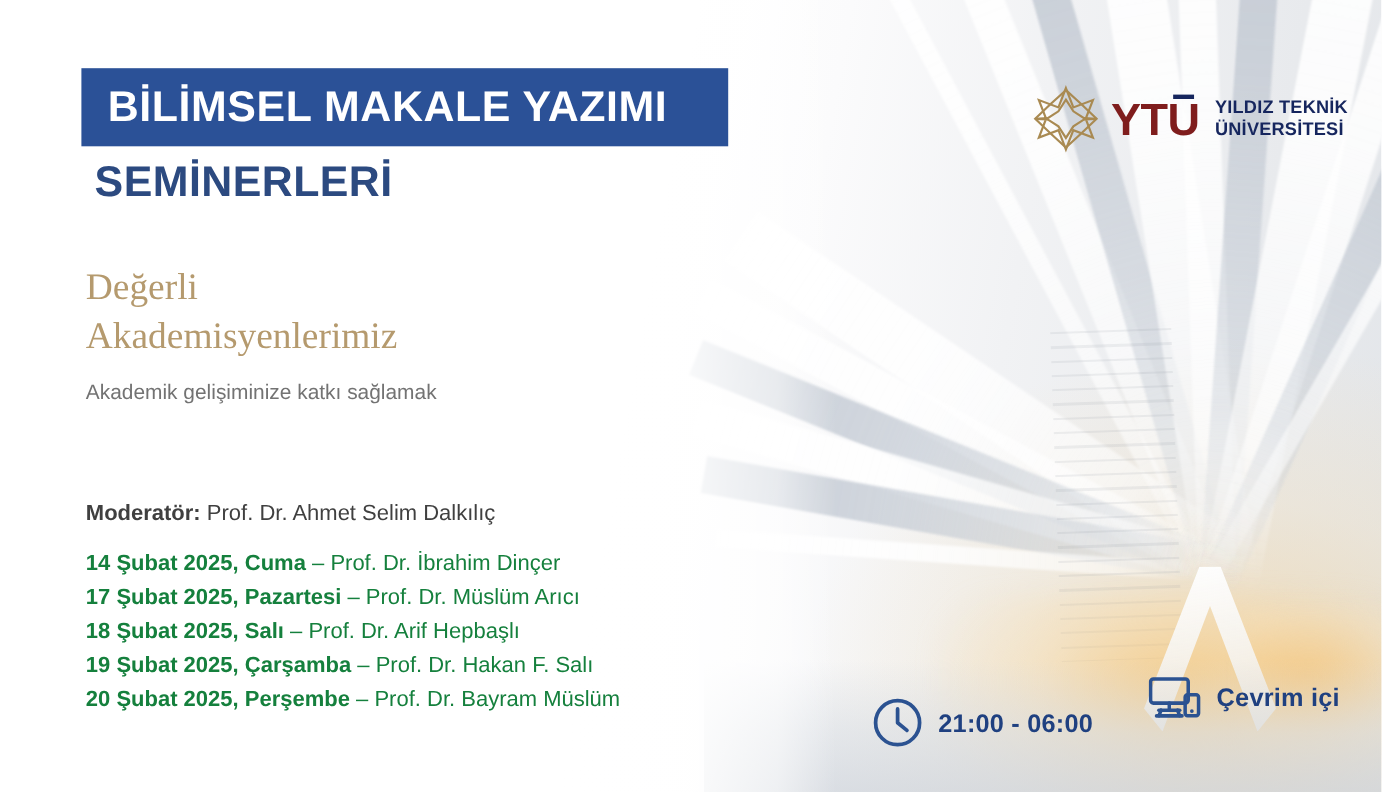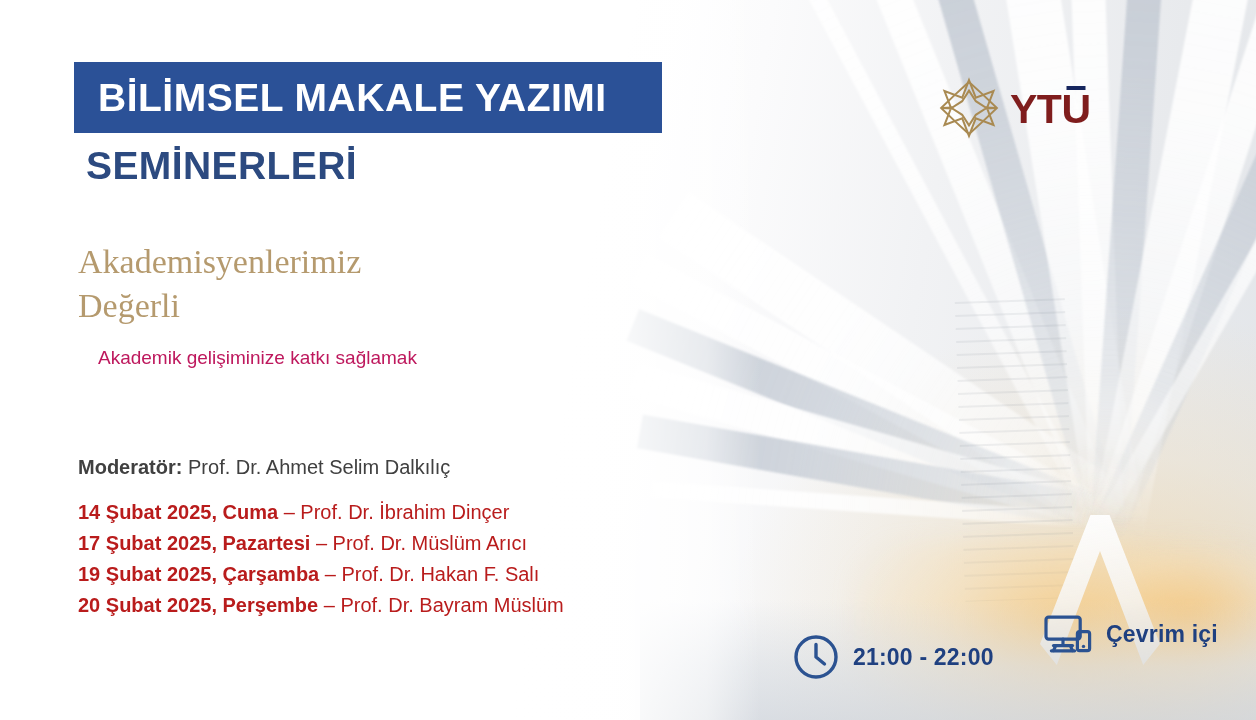--- a/index.html
+++ b/index.html
@@ -154,43 +154,42 @@
     font-family: "Liberation Serif", serif;
     font-size: 34px;
     line-height: 44px;
     white-space: nowrap;
   }
 
   .invite {
     position: absolute;
     left: 78px;
     top: 343px;
-    color: #be185d;
+    color: #737373;
     font-size: 19px;
     line-height: 29px;
     white-space: nowrap;
-    margin-left: 20px;
   }
   .invite b { font-weight: bold; }
 
   .moderator {
     position: absolute;
     left: 78px;
     top: 456px;
     color: #404040;
     font-size: 20px;
     white-space: nowrap;
   }
   .moderator .lbl { font-weight: bold; }
 
   .schedule {
     position: absolute;
     left: 78px;
     top: 497px;
-    color: #b91c1c;
+    color: #15803d;
     font-size: 20px;
   }
   .sched-row {
     line-height: 31px;
     white-space: nowrap;
   }
   .sched-row .date { font-weight: bold; }
   .sched-row .sep  { font-weight: normal; }
   .sched-row .name { font-weight: normal; }
 
@@ -286,61 +285,66 @@
 
   <div class="content">
 
     <div class="title-bar">
       <span class="title-text">BİLİMSEL MAKALE YAZIMI</span>
     </div>
 
     <div class="subtitle">SEMİNERLERİ</div>
 
     <div class="greeting">
+      <div>Değerli</div>
       <div>Akademisyenlerimiz</div>
-      <div>Değerli</div>
     </div>
 
     <div class="invite">
       <div>Akademik gelişiminize katkı sağlamak</div>
     </div>
 
     <div class="moderator">
       <span class="lbl">Moderatör:</span>
       <span>Prof. Dr. Ahmet Selim Dalkılıç</span>
     </div>
 
     <div class="schedule" id="schedule-list">
         <div class="sched-row"><span class="date">14 Şubat 2025, Cuma</span> <span class="sep">–</span> <span class="name">Prof. Dr. İbrahim Dinçer</span></div>
         <div class="sched-row"><span class="date">17 Şubat 2025, Pazartesi</span> <span class="sep">–</span> <span class="name">Prof. Dr. Müslüm Arıcı</span></div>
+        <div class="sched-row"><span class="date">18 Şubat 2025, Salı</span> <span class="sep">–</span> <span class="name">Prof. Dr. Arif Hepbaşlı</span></div>
         <div class="sched-row"><span class="date">19 Şubat 2025, Çarşamba</span> <span class="sep">–</span> <span class="name">Prof. Dr. Hakan F. Salı</span></div>
         <div class="sched-row"><span class="date">20 Şubat 2025, Perşembe</span> <span class="sep">–</span> <span class="name">Prof. Dr. Bayram Müslüm</span></div>
       </div>
 
     <div class="logo">
       <span>
         <svg class="logo-star" viewBox="0 0 100 100" aria-hidden="true">
           <g fill="none" stroke="#a98a52" stroke-width="3.2" stroke-linejoin="miter">
             <polygon points="50,5 60.9,33.3 89.6,22.5 78.7,50.8 95,50 78.7,49.2 89.6,77.5 60.9,66.7 50,95 39.1,66.7 10.4,77.5 21.3,49.2 5,50 21.3,50.8 10.4,22.5 39.1,33.3"></polygon>
             <polygon points="50,8 72,28 95,50 72,72 50,92 28,72 5,50 28,28"></polygon>
             <polygon points="50,22 61,39 78,50 61,61 50,78 39,61 22,50 39,39"></polygon>
           </g>
         </svg>
       </span>
       <span class="logo-ytu"><span>YT</span><span class="u-wrap"><span class="macron"></span><span>U</span></span></span>
+      <span class="logo-name">
+        <div>YILDIZ TEKNİK</div>
+        <div>ÜNİVERSİTESİ</div>
+      </span>
     </div>
 
     <div class="footer-item" id="time-item">
       <span>
         <svg class="icon-svg" width="46" height="46" viewBox="0 0 46 46" aria-hidden="true">
           <circle cx="23" cy="23" r="20" fill="none" stroke="#2b5291" stroke-width="3.4"></circle>
           <path d="M23 10.5 V23 L31.5 30" fill="none" stroke="#2b5291" stroke-width="3.4" stroke-linecap="round" stroke-linejoin="round"></path>
         </svg>
       </span>
-      <span class="footer-label">21:00 - 22:00</span>
+      <span class="footer-label">21:00 - 06:00</span>
     </div>
 
     <div class="footer-item" id="online-item">
       <span>
         <svg class="icon-svg" width="48" height="44" viewBox="0 0 48 44" aria-hidden="true">
           <g fill="none" stroke="#2b5291" stroke-width="3.2" stroke-linejoin="round" stroke-linecap="round">
             <path d="M4.6 5.2 H33.6 a2.6 2.6 0 0 1 2.6 2.6 V24.6 a2.6 2.6 0 0 1 -2.6 2.6 H4.6 a2.6 2.6 0 0 1 -2.6 -2.6 V7.8 a2.6 2.6 0 0 1 2.6 -2.6 Z"></path>
             <path d="M19 27.2 V33.4"></path>
             <path d="M9.5 33.6 H28.5"></path>
             <path d="M11.6 33.6 L9.6 38.6"></path>

